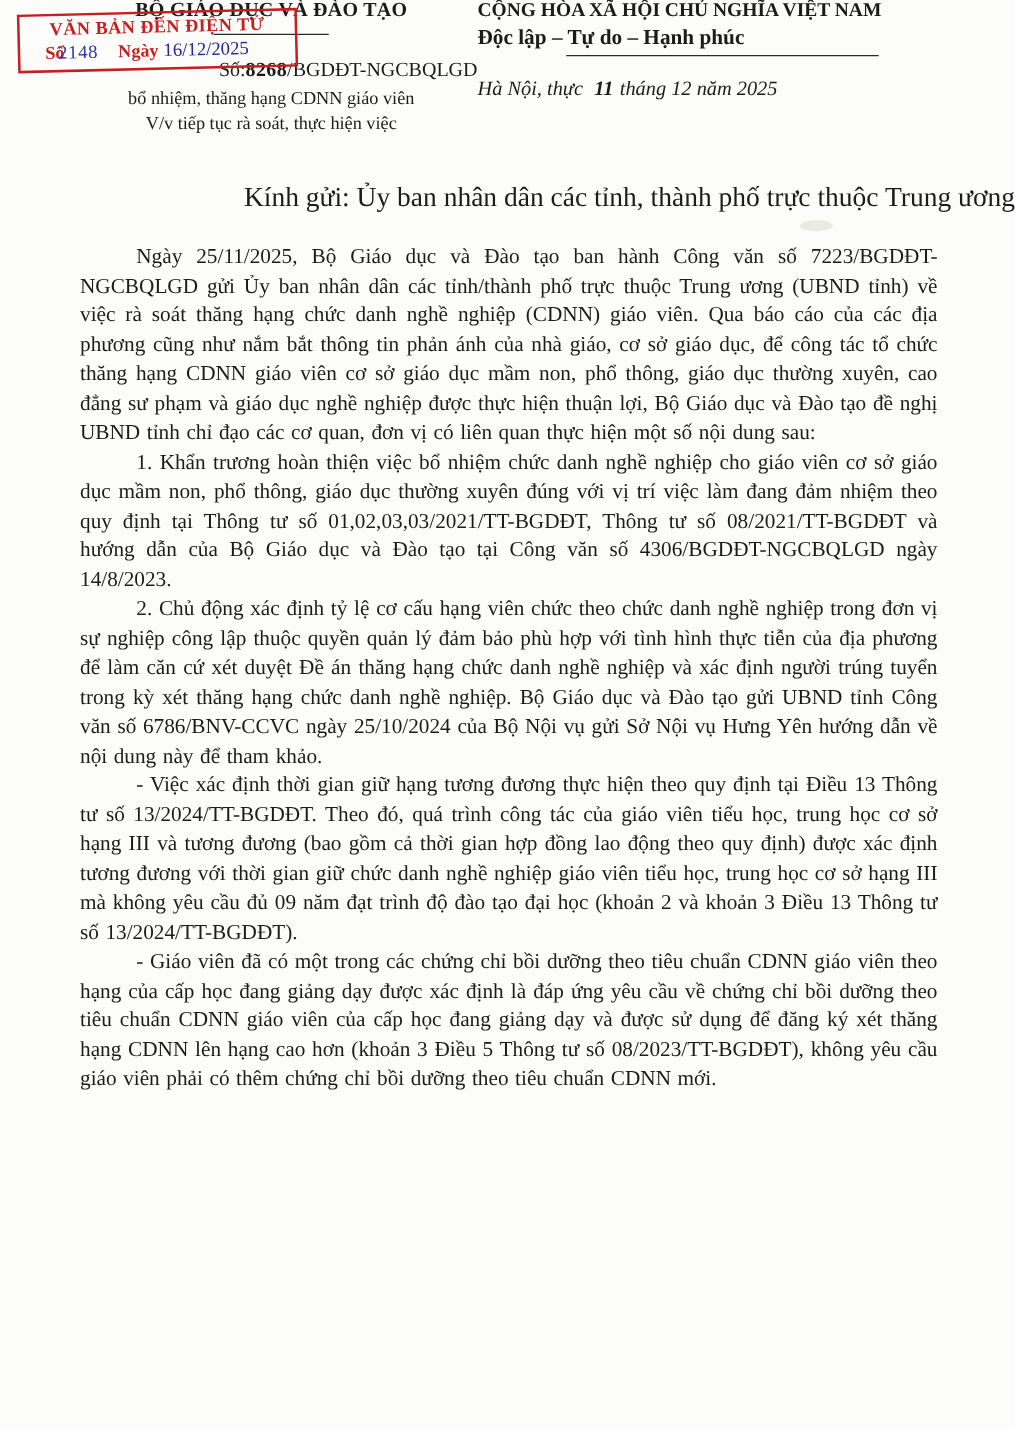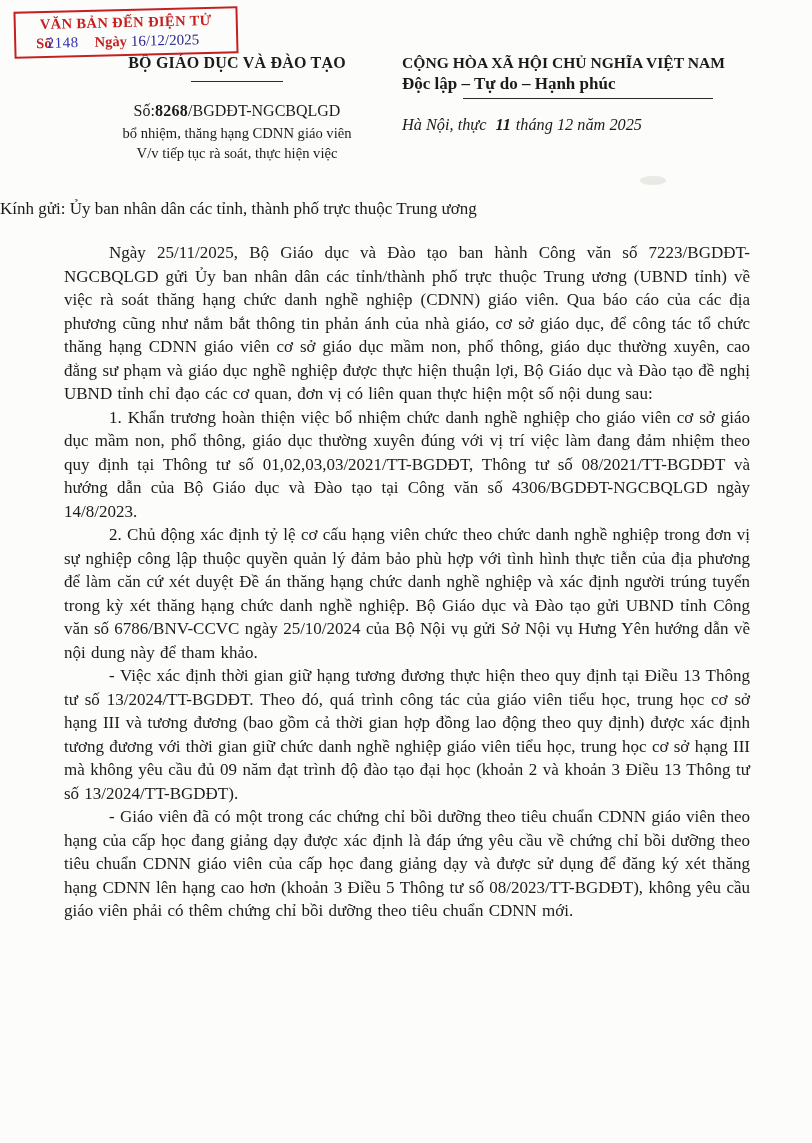--- a/index.html
+++ b/index.html
@@ -55,22 +55,20 @@
     font-size: 15px;
     color: #3232b0;
   }
   .stamp-so-value { margin-left: -5px; letter-spacing: 0.5px; }
   .stamp-ngay-label { margin-left: 16px; }
   .stamp-ngay-value { margin-left: 4px; color: #27278f; }
 
   
   .header {
     display: flex;
-    padding-top: 54px;
-    margin-left: 20px;
   }
   .header-left {
     width: 330px;
     margin-left: 52px;
     text-align: center;
     flex-shrink: 0;
   }
   .header-right {
     flex: 1;
     text-align: left;
@@ -85,20 +83,21 @@
   .org-rule {
     width: 92px;
     border: none;
     border-top: 1.6px solid #2a2a2a;
     margin: 9px auto 0 auto;
   }
   .doc-no {
     margin-top: 20px;
     font-size: 16px;
     white-space: nowrap;
+    text-align: right;
   }
   .doc-no .doc-number { font-weight: bold; letter-spacing: 0.3px; }
   .subject {
     font-size: 14.6px;
     line-height: 20px;
     margin-top: 3px;
   }
   .national-line1 {
     font-weight: bold;
     font-size: 15.6px;
@@ -123,23 +122,23 @@
     white-space: nowrap;
   }
   .place-date .date-day {
     font-weight: bold;
     margin: 0 4px 0 9px;
   }
   .place-date .date-suffix { margin-left: 1px; }
 
   
   .salutation {
-    text-align: left;
+    text-align: right;
     margin-top: 36px;
-    font-size: 17px;
+    font-size: 22px;
   }
 
   
   .body-text {
     margin: 22px 62px 0 64px;
   }
   .body-text p {
     margin: 0;
     text-align: justify;
     text-indent: 45px;

